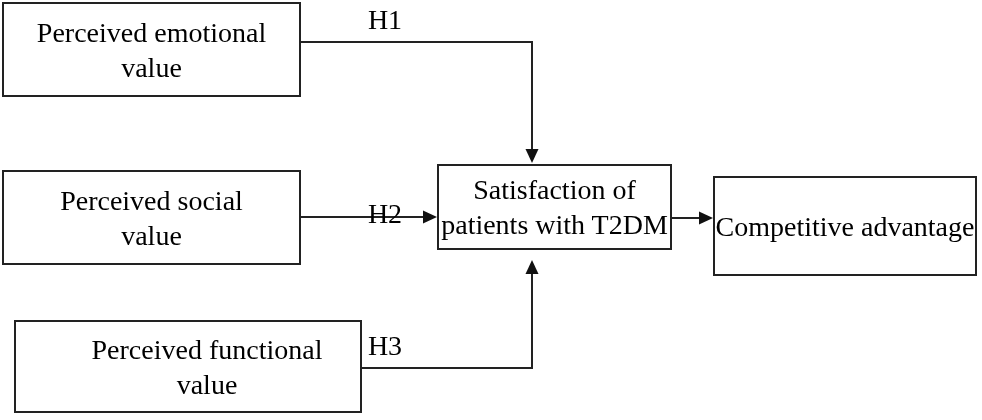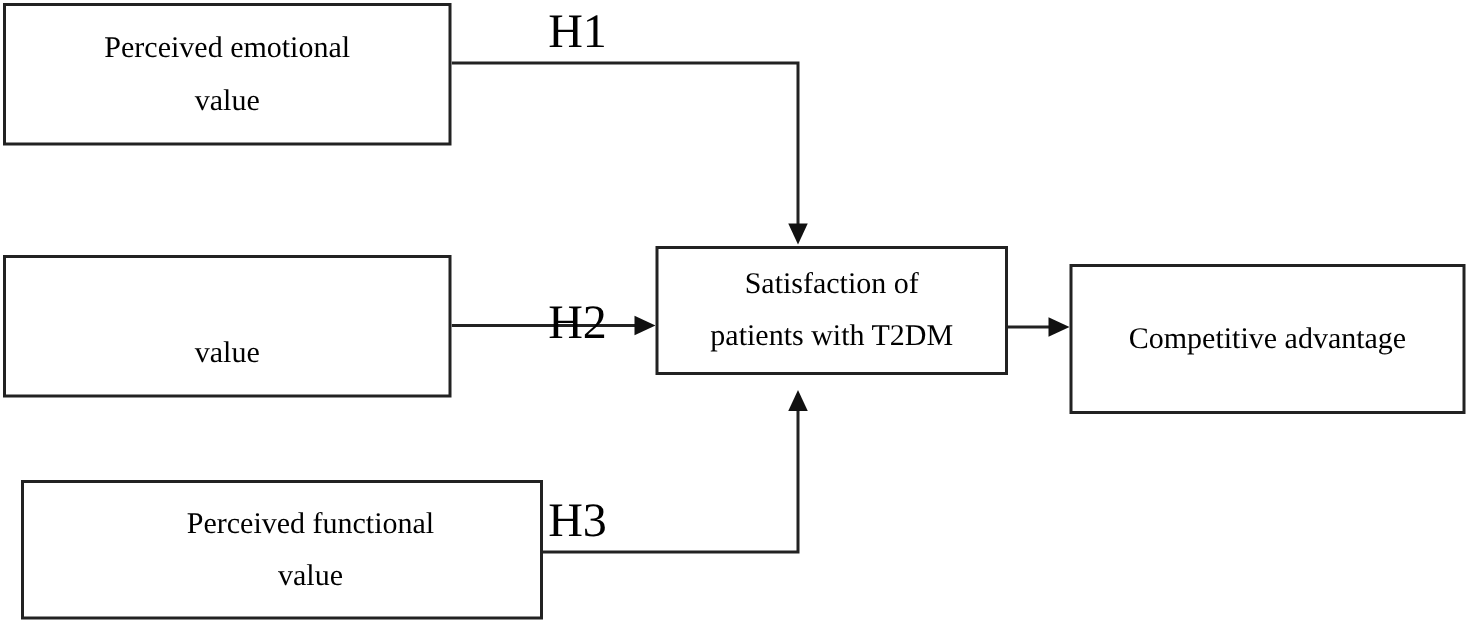--- a/index.html
+++ b/index.html
@@ -20,34 +20,34 @@
     width: 982px; height: 420px;
   }
   .node {
     position: absolute;
     border: 2px solid #222222;
     background: #ffffff;
     display: flex;
     align-items: center;
     justify-content: center;
     text-align: center;
-    font-size: 20px;
+    font-size: 28px;
     line-height: 35px;
   }
   .node-emotional  { left: 2px;   top: 2px;   width: 299px; height: 95px; }
   .node-social     { left: 2px;   top: 170px; width: 299px; height: 95px; }
   .node-functional { left: 14px;   top: 320px; width: 348px; height: 93px; padding-left: 38px; }
   .node-satisfaction { left: 437px; top: 164px; width: 235px; height: 86px; }
   .node-competitive  { left: 713px; top: 160px; width: 264px; height: 100px; margin-top: 16px; }
   .edge-label {
     position: absolute;
     width: 70px;
     left: 350px;
     text-align: center;
-    font-size: 32px;
+    font-size: 28px;
     line-height: 30px;
   }
   .edge-label-h1 { top: 5px; }
   .edge-label-h2 { top: 199px; }
   .edge-label-h3 { top: 331px; }
 </style>
 </head>
 <body>
 
 <div class="diagram-canvas">
@@ -77,21 +77,21 @@
 
   <div class="node node-emotional">
     <div>
       <span>Perceived emotional</span><br>
       <span>value</span>
     </div>
   </div>
 
   <div class="node node-social">
     <div>
-      <br>
+      <span>Perceived social</span><br>
       <span>value</span>
     </div>
   </div>
 
   <div class="node node-functional">
     <div>
       <span>Perceived functional</span><br>
       <span>value</span>
     </div>
   </div>

